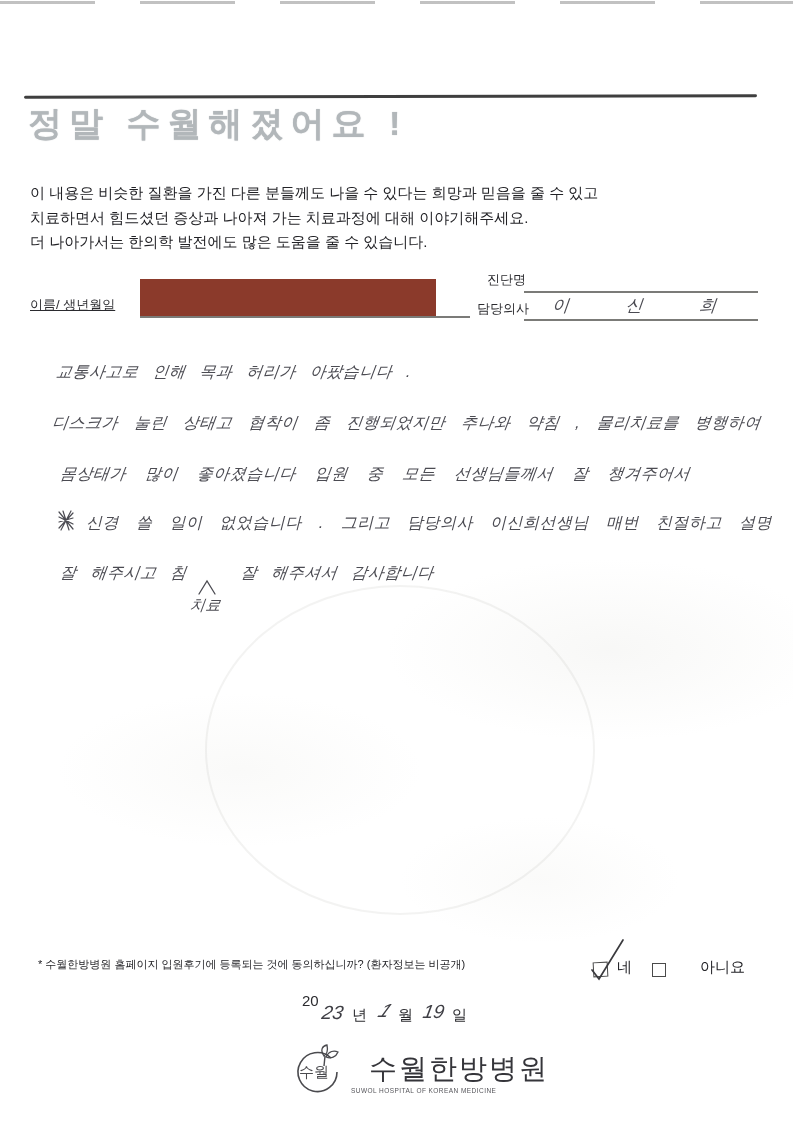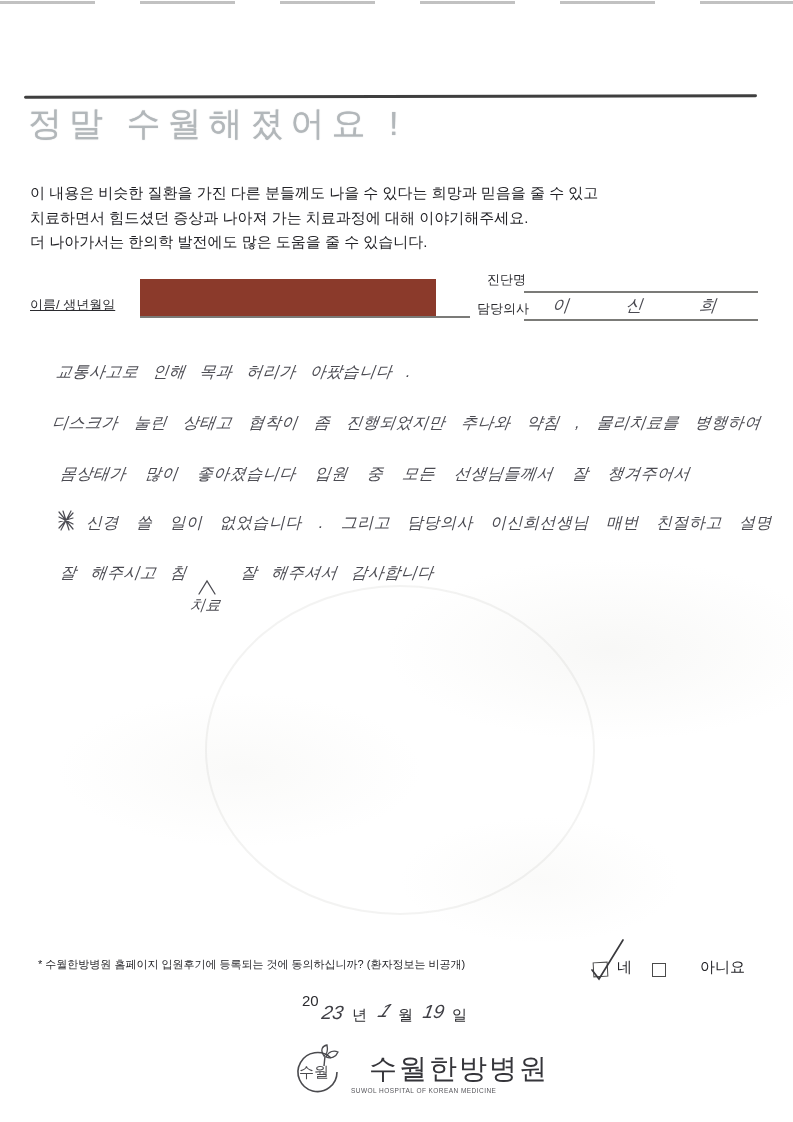--- a/index.html
+++ b/index.html
@@ -14,21 +14,21 @@
       #ffffff;
   }
   .scan-top-line {
     position:absolute; top:1px; left:0; width:100%; height:3px; opacity:.55;
     background:repeating-linear-gradient(90deg,#8f8f8f 0 95px, transparent 95px 140px);
   }
   .title-rule { position:absolute; top:95px; left:24px; width:733px; height:2.5px;
     background:#3f3f3f; transform:rotate(-.12deg); border-radius:2px; }
   .page-title {
     position:absolute; top:101px; left:28px; font-size:34px; letter-spacing:7px;
-    color:#b2b7ba; font-weight:normal; text-shadow:0 0 1px rgba(150,155,158,.6);
+    color:#b2b7ba; font-weight:bold; text-shadow:0 0 1px rgba(150,155,158,.6);
     white-space:nowrap;
   }
   .instructions { position:absolute; top:181px; left:30px; font-size:15px;
     line-height:24.5px; color:#222226; }
   .label { position:absolute; font-size:13px; color:#2b2b2f; white-space:nowrap; }
   .field-line { position:absolute; height:1.6px; background:#7b7b78; }
   .redaction { position:absolute; left:140px; top:279px; width:296px; height:37px; }
   .hand {
     font-size:16px; color:#4b4b52; white-space:nowrap;
     transform:skewX(-7deg); letter-spacing:.5px; word-spacing:9px;

